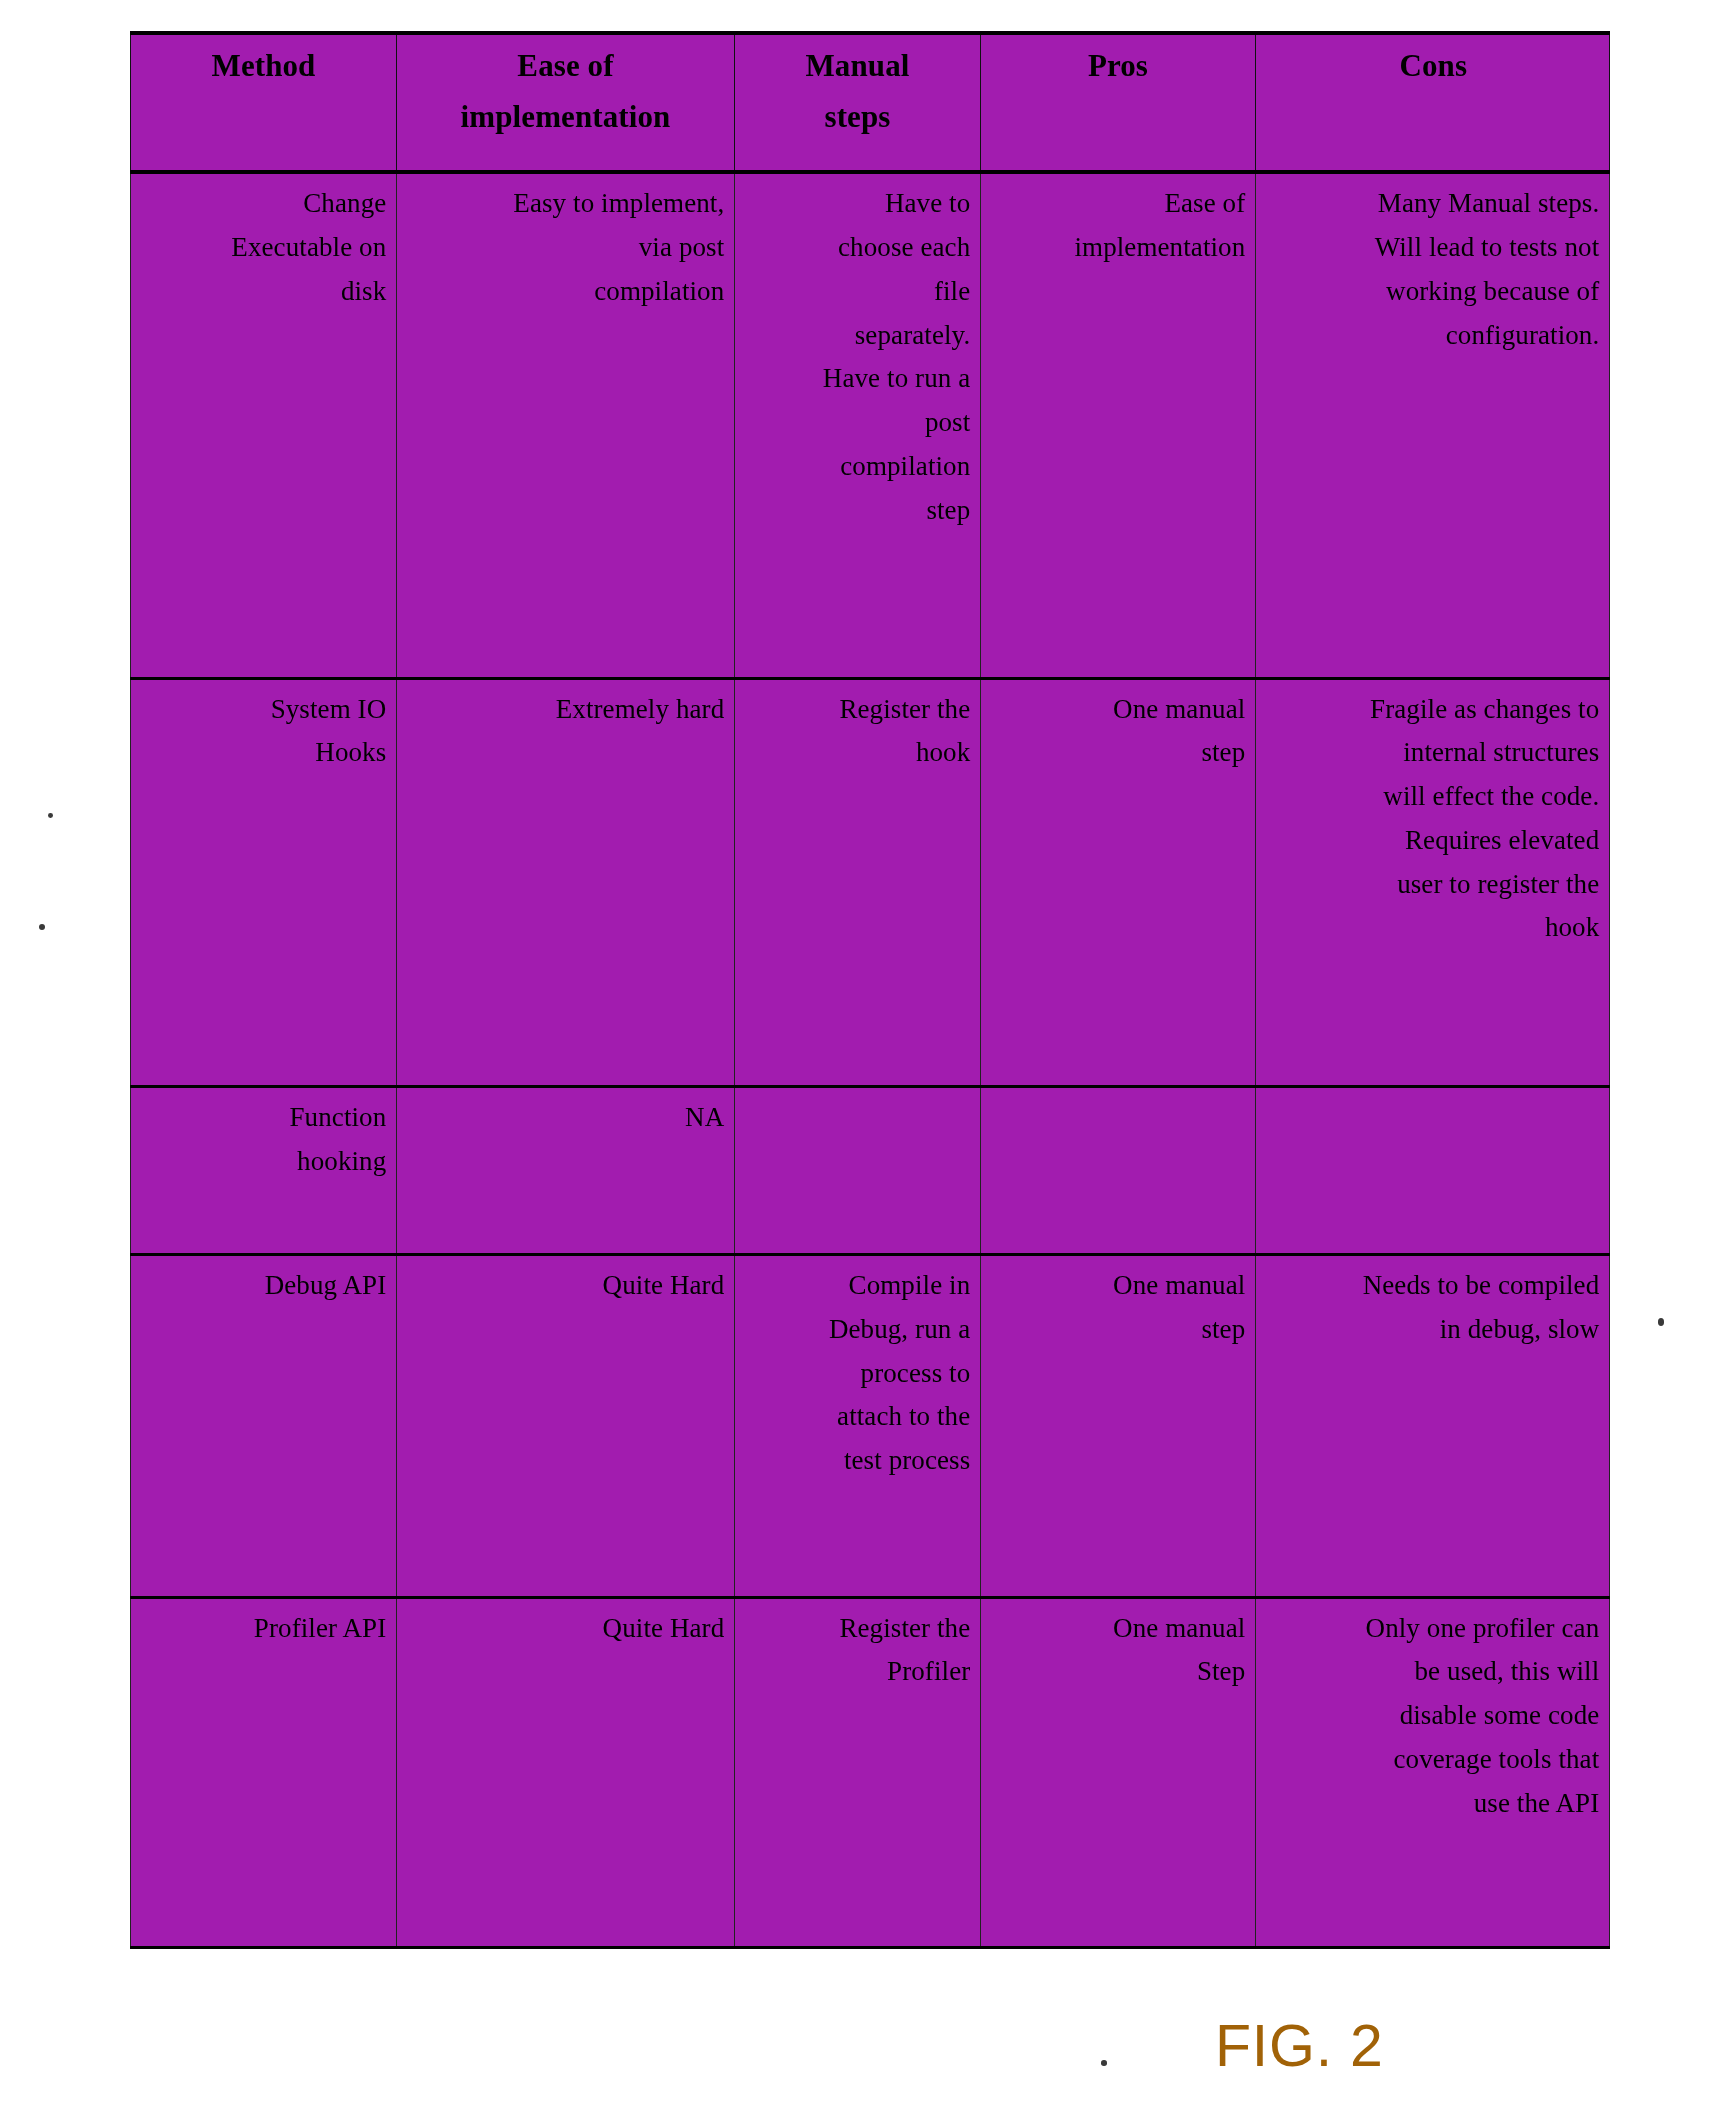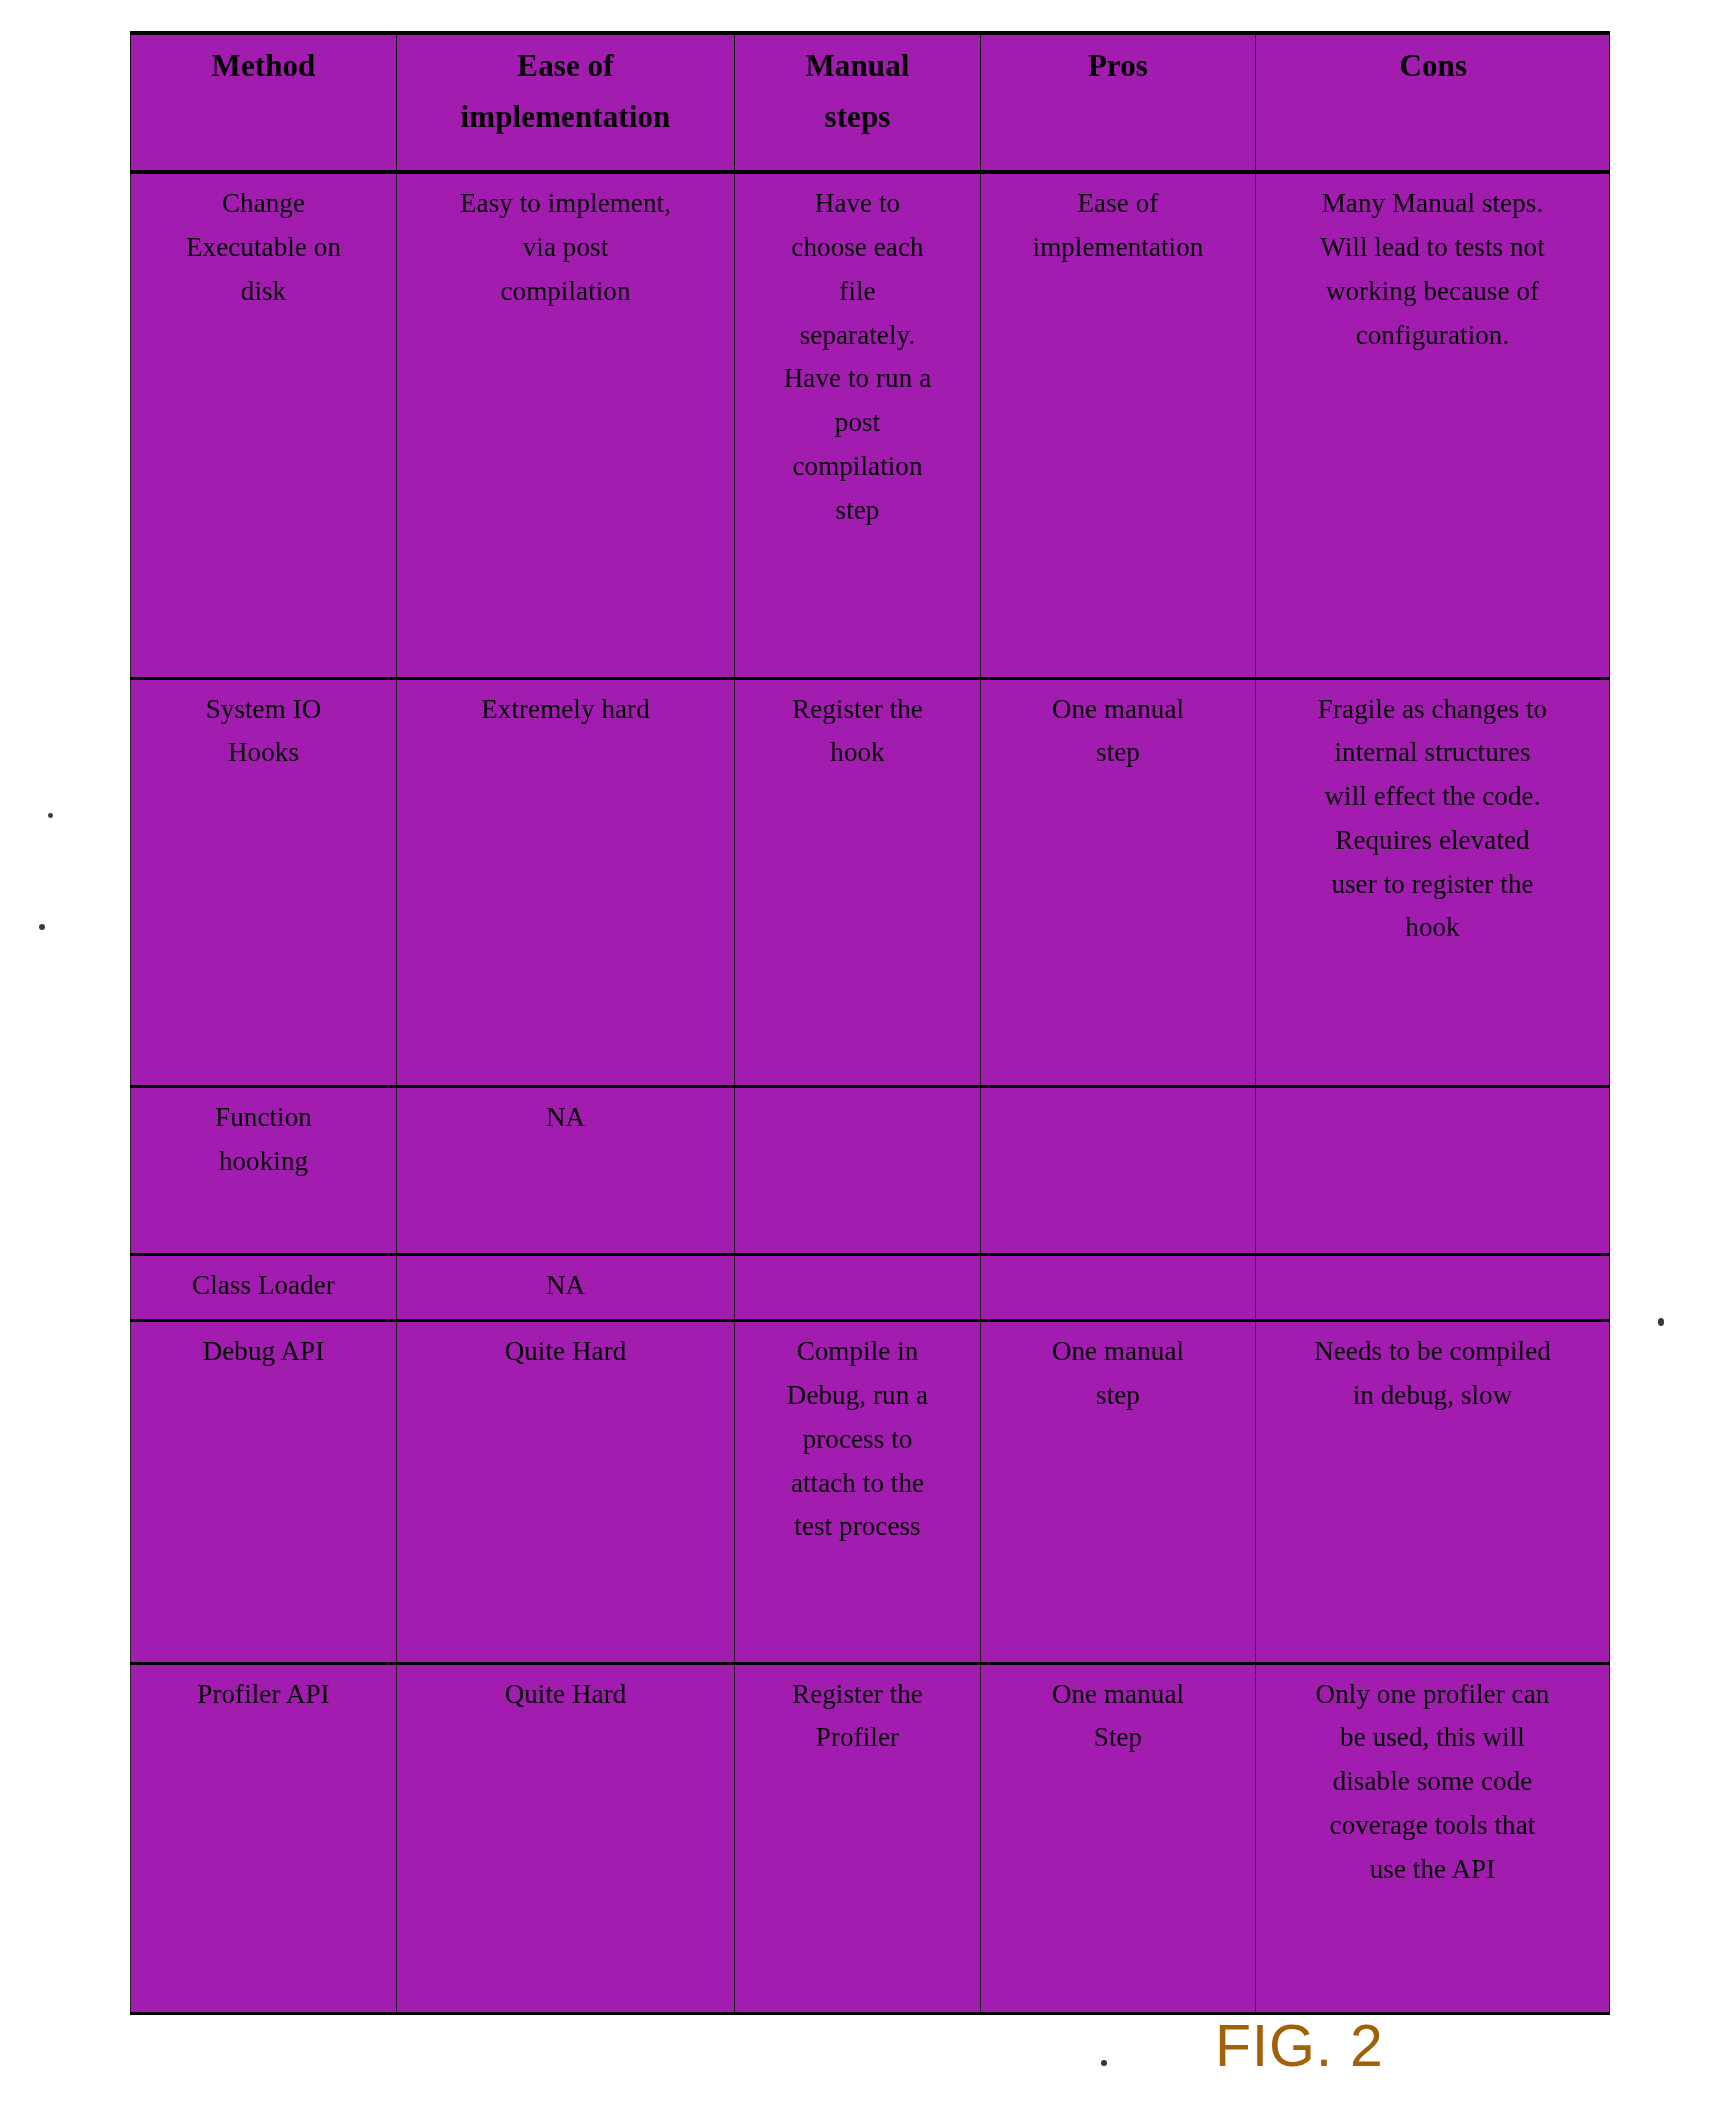--- a/index.html
+++ b/index.html
@@ -37,21 +37,21 @@
   }
 
   .fig-table td,
   .fig-table th {
     border: 1.6px solid #111;
     vertical-align: top;
     padding: 8px 9.7px 11.3px 9.7px;
     font-size: 27px;
     line-height: 1.62;
     font-weight: normal;
-    text-align: center;
+    text-align: right;
     letter-spacing: 0.1px;
   }
 
   
   .fig-table thead th {
     border-top: 4.8px solid #000;
     border-bottom: 4px solid #000;
     font-weight: bold;
     font-size: 31px;
     text-align: center;
@@ -216,31 +216,20 @@
           <span class="cell-line">hooking</span>
         </td>
         <td>
           <span class="cell-line">NA</span>
         </td>
         <td></td>
         <td></td>
         <td></td>
       </tr>
 
-      <tr class="r3">
-        <td>
-          <span class="cell-line">Class Loader</span>
-        </td>
-        <td>
-          <span class="cell-line">NA</span>
-        </td>
-        <td></td>
-        <td></td>
-        <td></td>
-      </tr>
 
       <tr class="r4">
         <td>
           <span class="cell-line">Debug API</span>
         </td>
         <td>
           <span class="cell-line">Quite Hard</span>
         </td>
         <td>
           <span class="cell-line">Compile in</span>

